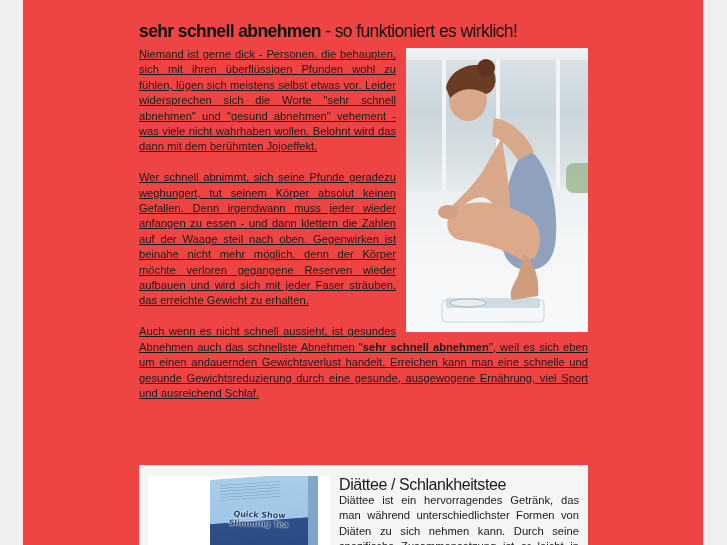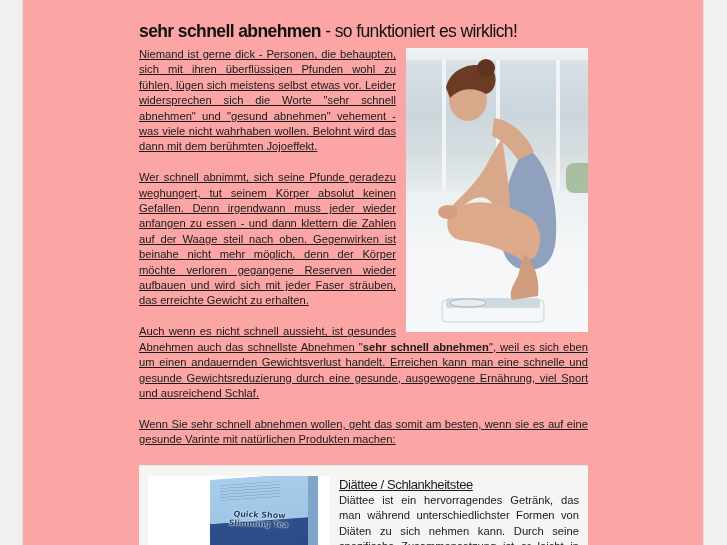--- a/index.html
+++ b/index.html
@@ -10,21 +10,21 @@
       overflow: hidden;
       background: #f0f0f0;
       font-family: "Liberation Sans", sans-serif;
     }
     .page {
       position: absolute;
       left: 23px;
       top: 0;
       width: 680px;
       height: 545px;
-      background: #fca5a5;
+      background: #ef4444;
       box-shadow: -1px 0 0 #e4e4e4, 1px 0 0 #e4e4e4;
     }
     .content {
       position: absolute;
       left: 116px;
       top: 0;
       width: 449px;
     }
     h1.title {
       margin: 0;
@@ -123,25 +123,24 @@
     .tea-box .fine {
       position: absolute;
       left: 10px; top: 6px; width: 60px; height: 16px;
       background: repeating-linear-gradient(180deg, #7fa3c3 0 1px, transparent 1px 3px);
       opacity: 0.6;
     }
     .card .card-title {
       position: absolute;
       left: 200px;
       top: 11px;
-      font-size: 13px;
+      font-size: 16px;
       letter-spacing: -0.4px;
       color: #1a1a1a;
       line-height: 15px;
-      text-decoration: underline;
     }
     .card .card-desc {
       position: absolute;
       left: 200px;
       top: 27px;
       width: 240px;
       font-size: 11.2px;
       line-height: 15.4px;
       color: #1a1a1a;
       text-align: justify;
@@ -178,21 +177,20 @@
 
           <ellipse cx="62" cy="52" rx="19" ry="21" fill="#d9a88a"></ellipse>
           <path d="M40 40 C44 18 74 10 88 24 C92 34 88 44 80 46 C70 40 56 38 44 50 Z" fill="#6b3b24"></path>
           <circle cx="80" cy="20" r="9" fill="#5f331f"></circle>
         </svg>
       </div>
 
       <p class="para">Niemand ist gerne dick - Personen, die behaupten, sich mit ihren überflüssigen Pfunden wohl zu fühlen, lügen sich meistens selbst etwas vor. Leider widersprechen sich die Worte "sehr schnell abnehmen" und "gesund abnehmen" vehement - was viele nicht wahrhaben wollen. Belohnt wird das dann mit dem berühmten Jojoeffekt.</p>
       <p class="para">Wer schnell abnimmt, sich seine Pfunde geradezu weghungert, tut seinem Körper absolut keinen Gefallen. Denn irgendwann muss jeder wieder anfangen zu essen - und dann klettern die Zahlen auf der Waage steil nach oben. Gegenwirken ist beinahe nicht mehr möglich, denn der Körper möchte verloren gegangene Reserven wieder aufbauen und wird sich mit jeder Faser sträuben, das erreichte Gewicht zu erhalten.</p>
       <p class="para"><span>Auch wenn es nicht schnell aussieht, ist gesundes Abnehmen auch das schnellste Abnehmen "</span><b>sehr schnell abnehmen</b><span>", weil es sich eben um einen andauernden Gewichtsverlust handelt. Erreichen kann man eine schnelle und gesunde Gewichtsreduzierung durch eine gesunde, ausgewogene Ernährung, viel Sport und ausreichend Schlaf.</span></p>
-      <p class="para">Wenn Sie sehr schnell abnehmen wollen, geht das somit am besten, wenn sie es auf eine gesunde Varinte mit natürlichen Produkten machen:</p>
     </div>
 
     <div class="card">
       <div class="thumb">
         <div class="tea-box">
           <div class="fine"></div>
           <div class="label"><span>Quick Show</span><br><span>Slimming Tea</span></div>
         </div>
       </div>
       <div class="card-title">Diättee / Schlankheitstee</div>

